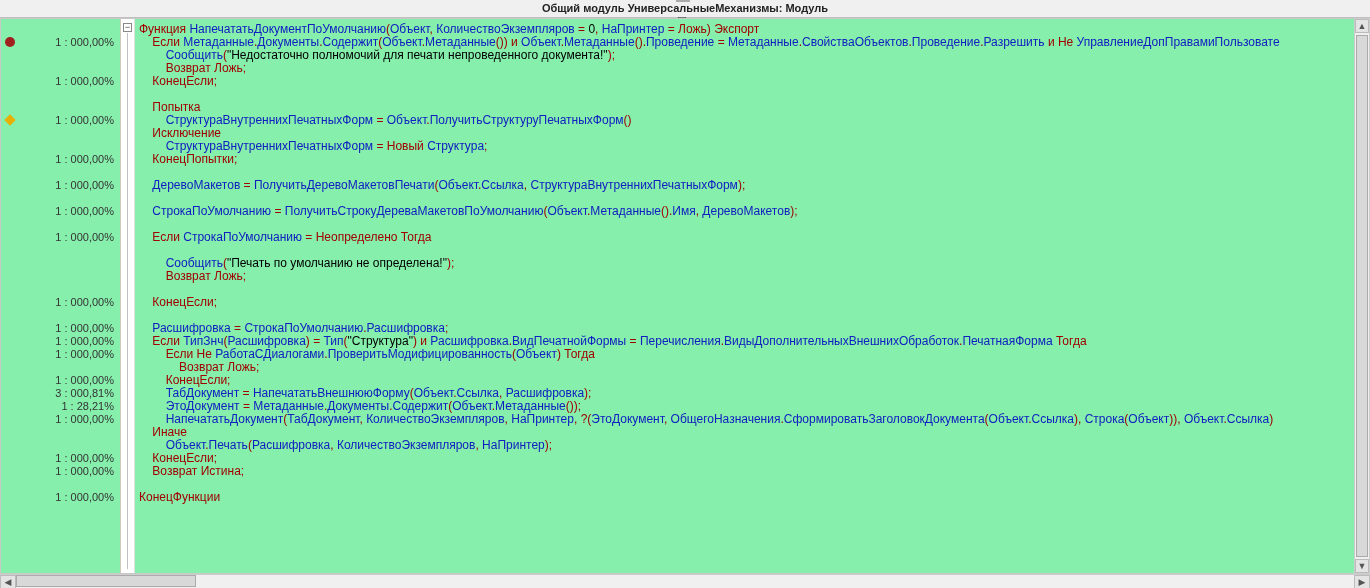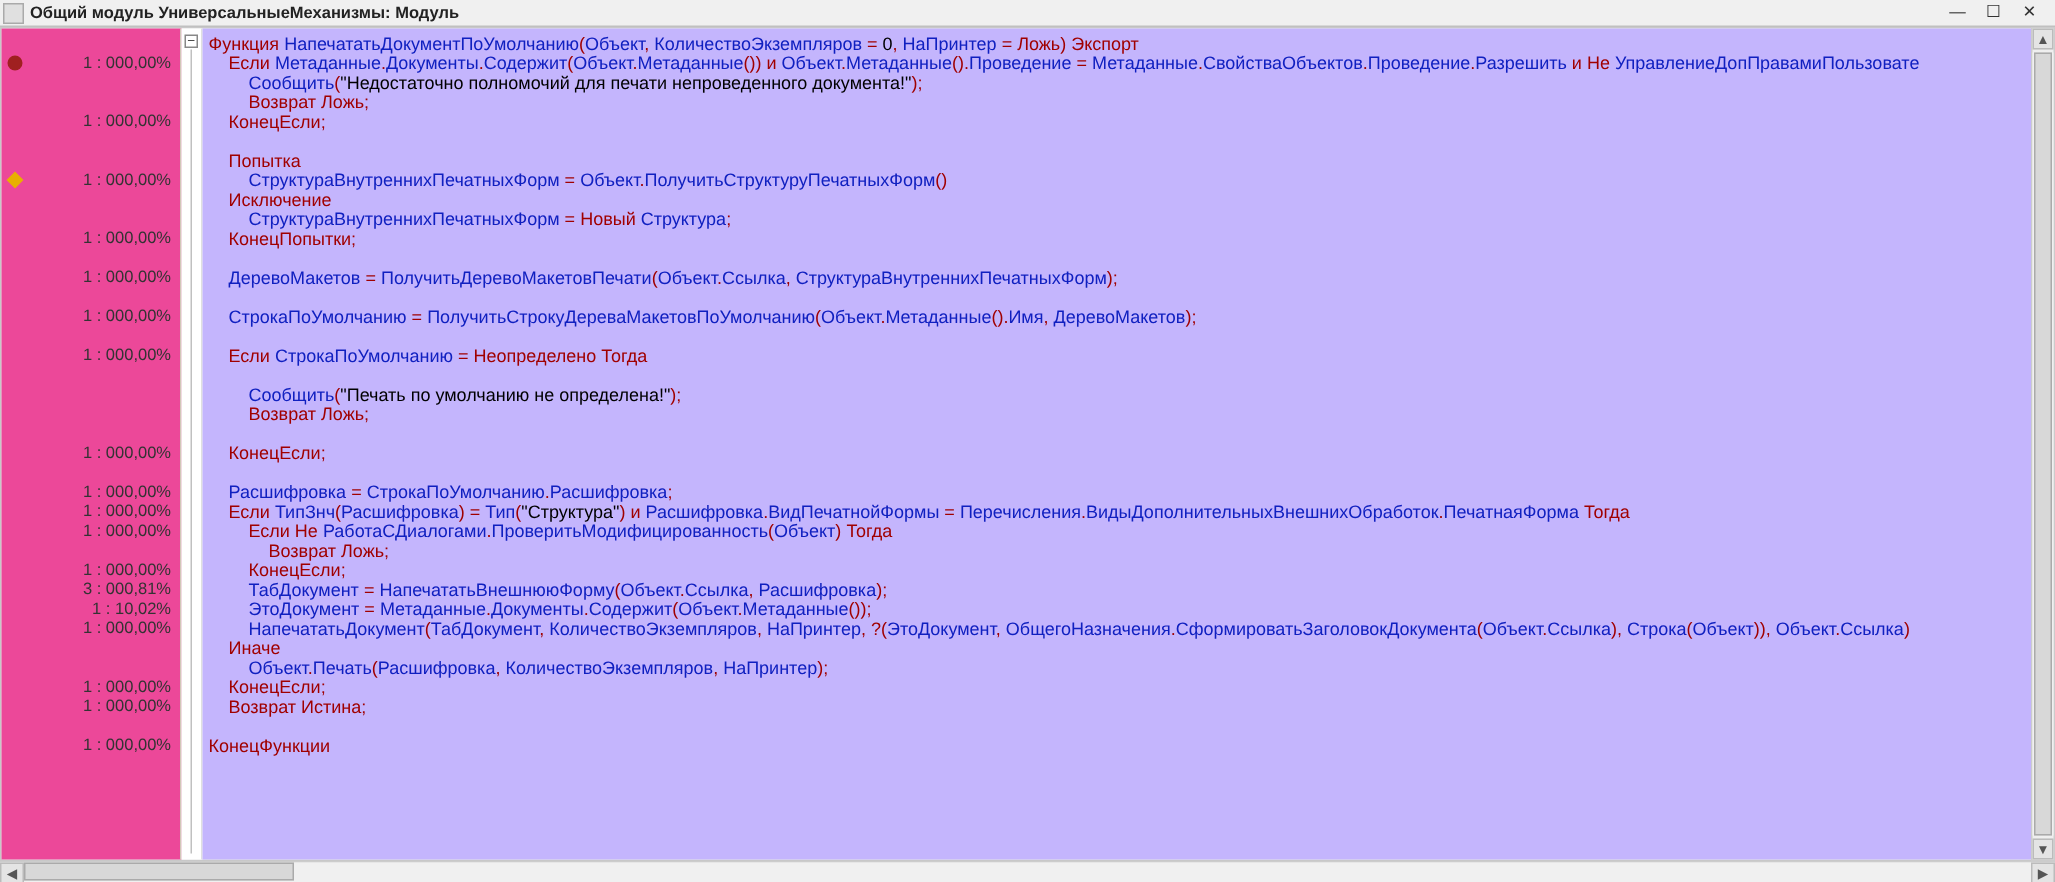--- a/index.html
+++ b/index.html
@@ -11,20 +11,21 @@
     background: #f0f0f0;
     overflow: hidden;
   }
   .title-bar {
     height: 18px;
     background: #f0f0f0;
     border-bottom: 1px solid #c0c0c0;
     display: flex;
     align-items: center;
     padding: 0 2px;
+    flex-direction: column;
   }
   .title-icon {
     width: 14px; height: 14px;
     background: #e0e0e0;
     border: 1px solid #aaa;
     margin-right: 4px;
   }
   .title-text {
     font-weight: bold;
     color: #222;
@@ -42,31 +43,31 @@
 
   .editor-wrap {
     position: absolute;
     top: 18px; left: 0; right: 0; bottom: 14px;
     border: 1px solid #c8c8c8;
     background: #fff;
     display: flex;
   }
   .gutter {
     width: 120px;
-    background: #ec4899;
+    background: #86efac;
     border-right: 1px solid #d0c8b8;
     font-size: 11px;
     color: #333;
     padding-top: 4px;
   }
   
   .code {
     flex: 1;
     position: relative;
-    background: #c4b5fd;
+    background: #86efac;
     padding: 4px 0 0 0;
     white-space: pre;
     font-size: 12px;
     font-family: Arial, Tahoma, sans-serif;
     overflow: hidden;
   }
   .code-inner {
     position:absolute; top:4px; left:0; right:0;
   }
 
@@ -208,21 +209,21 @@
       <div class="gline"></div>
       <div class="gline"></div>
       <div class="gline">1 : 000,00%</div>
       <div class="gline"></div>
       <div class="gline">1 : 000,00%</div>
       <div class="gline">1 : 000,00%</div>
       <div class="gline">1 : 000,00%</div>
       <div class="gline"></div>
       <div class="gline">1 : 000,00%</div>
       <div class="gline">3 : 000,81%</div>
-      <div class="gline">1 : 10,02%</div>
+      <div class="gline">1 : 28,21%</div>
       <div class="gline">1 : 000,00%</div>
       <div class="gline"></div>
       <div class="gline"></div>
       <div class="gline">1 : 000,00%</div>
       <div class="gline">1 : 000,00%</div>
       <div class="gline"></div>
       <div class="gline">1 : 000,00%</div>
     </div>
   <div class="fold-bar">
     <div class="fold-minus">−</div>

